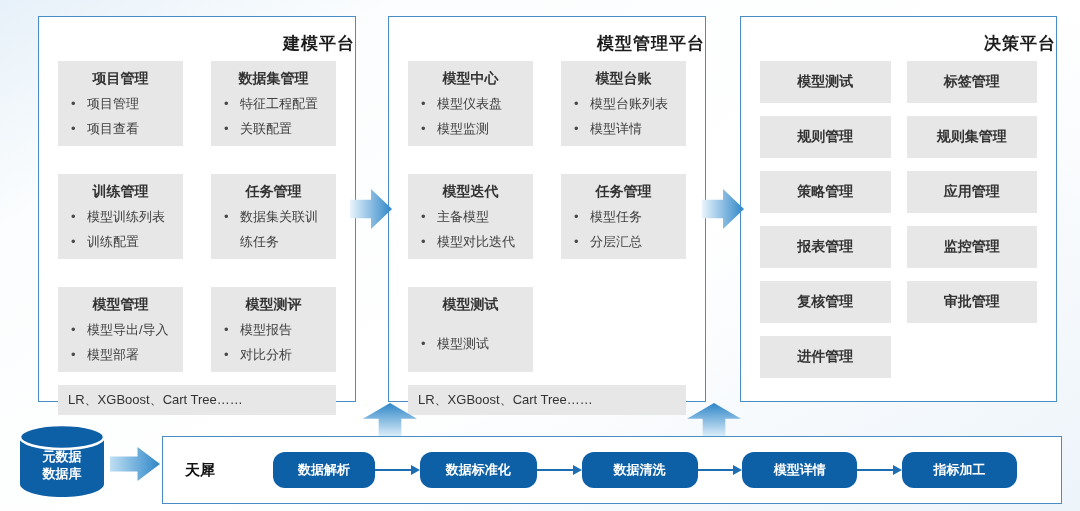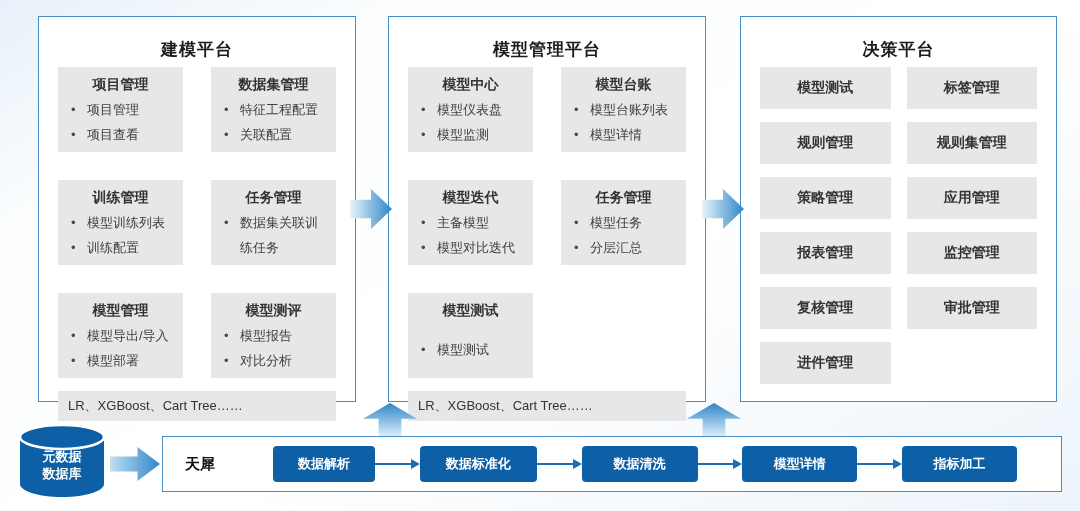--- a/index.html
+++ b/index.html
@@ -4,21 +4,21 @@
 <style>
   * { margin:0; padding:0; box-sizing:border-box; }
   html,body { background:#fff; }
   body { font-family:"Liberation Sans","DejaVu Sans",sans-serif; }
   .stage { position:relative; width:1080px; height:511px; overflow:hidden;
            background:linear-gradient(150deg,#e7f1f9 0%,#fbfdfe 20%,#ffffff 55%,#edf4fa 100%); }
 
   
   .panel { position:absolute; top:16px; width:318px; height:386px;
            background:#fff; border:1.5px solid #4a8cc4; }
-  .panel-title { margin-top:21px; height:29px; text-align:center;
+  .panel-title { margin-top:15px; height:29px; text-align:right;
                  font-size:17px; font-weight:bold; color:#1c1c1c; letter-spacing:1px; }
   .sections { display:grid; grid-template-columns:1fr 1fr; column-gap:16px; row-gap:18px; padding:0 19px;gap:28px; }
   .section { background:#e7e7e7; min-height:85px; padding-top:7px; }
   .sec-title { text-align:center; font-size:14px; font-weight:bold; color:#333; line-height:20px; }
   .sec-items { list-style:none; margin-top:3px; }
   .sec-items li { position:relative; padding-left:29px; padding-right:6px;
                   font-size:13px; line-height:25px; color:#404040; }
   .sec-items li::before { content:"\2022"; position:absolute; left:13px; top:0; color:#4a4a4a; }
   .section.spaced .sec-items { margin-top:17px; }
   .footer-bar { margin:13px 19px 0; height:30px; background:#e7e7e7;
@@ -34,25 +34,25 @@
   .arrow-right { position:absolute; width:42px; height:40px;
     background:linear-gradient(to right,#e9f4fc,#2e86c8);
     clip-path:polygon(0 27%,50% 27%,50% 0,100% 50%,50% 100%,50% 73%,0 73%); }
   .arrow-up { position:absolute; width:54px; height:34px;
     background:linear-gradient(to top,#e0f0fb,#2e86c8);
     clip-path:polygon(50% 0,100% 46%,71% 46%,71% 100%,29% 100%,29% 46%,0 46%); }
   .ar1 { left:350px; top:189px; } .ar2 { left:702px; top:189px; }
   .au1 { left:363px; top:403px; } .au2 { left:687px; top:403px; }
 
   
-  .pipeline { position:absolute; left:162px; top:436px; width:900px; height:56px;
+  .pipeline { position:absolute; left:162px; top:436px; width:900px; height:68px;
               background:#fff; border:1.5px solid #4a8cc4;
               display:flex; align-items:center; padding:0 44px 0 22px; }
   .engine { width:88px; font-size:15px; font-weight:bold; color:#111; }
-  .step { height:36px; background:#0d5fa6; border-radius:4px; flex-shrink:0;
+  .step { height:36px; background:#0d5fa6; border-radius:12px; flex-shrink:0;
           color:#fff; font-size:13px; font-weight:bold;
           display:flex; align-items:center; justify-content:center; }
   .w102{width:102px} .w117{width:117px} .w116{width:116px} .w115{width:115px}
   .conn { flex:1; display:flex; align-items:center; min-width:20px; }
   .conn::before { content:""; flex:1; height:2px; background:#1e6db2; }
   .conn::after { content:""; width:0; height:0;
                  border-left:9px solid #1e6db2; border-top:5px solid transparent; border-bottom:5px solid transparent; }
 
   
   .db { position:absolute; left:16px; top:424px; width:92px; height:74px; }

